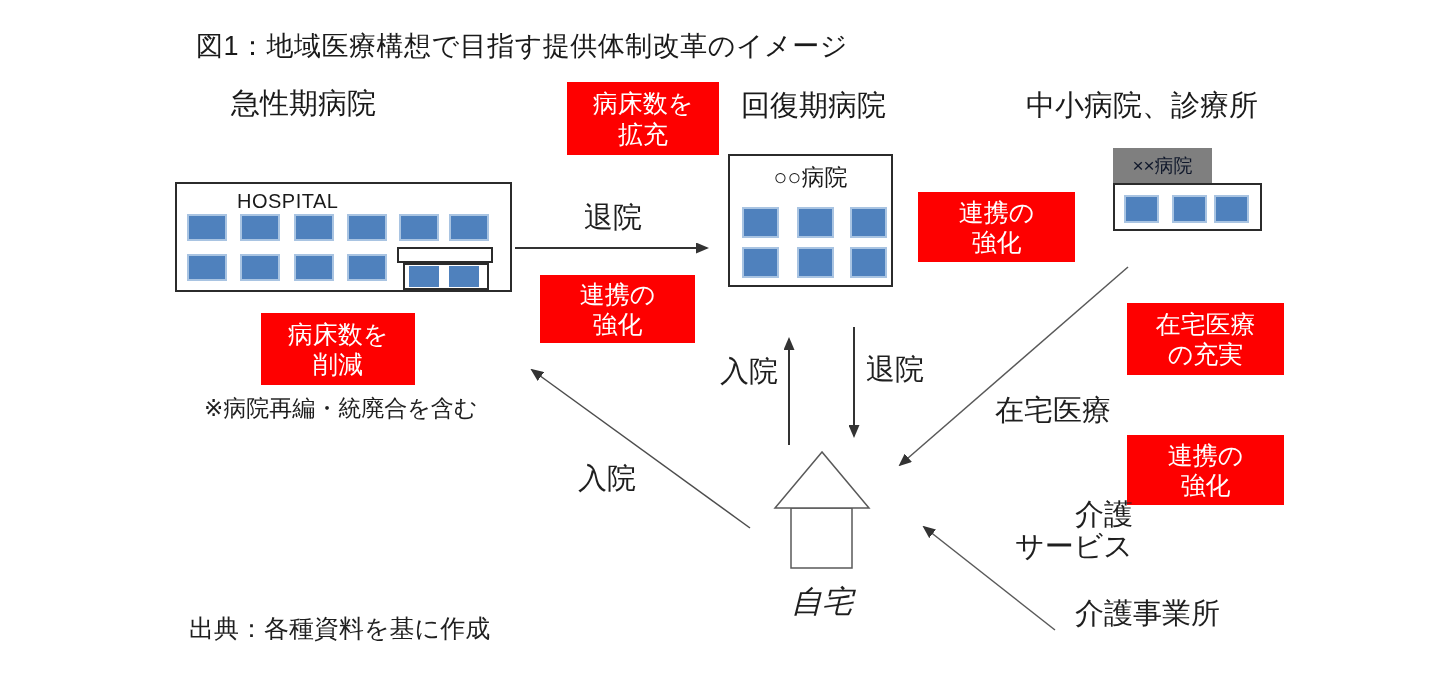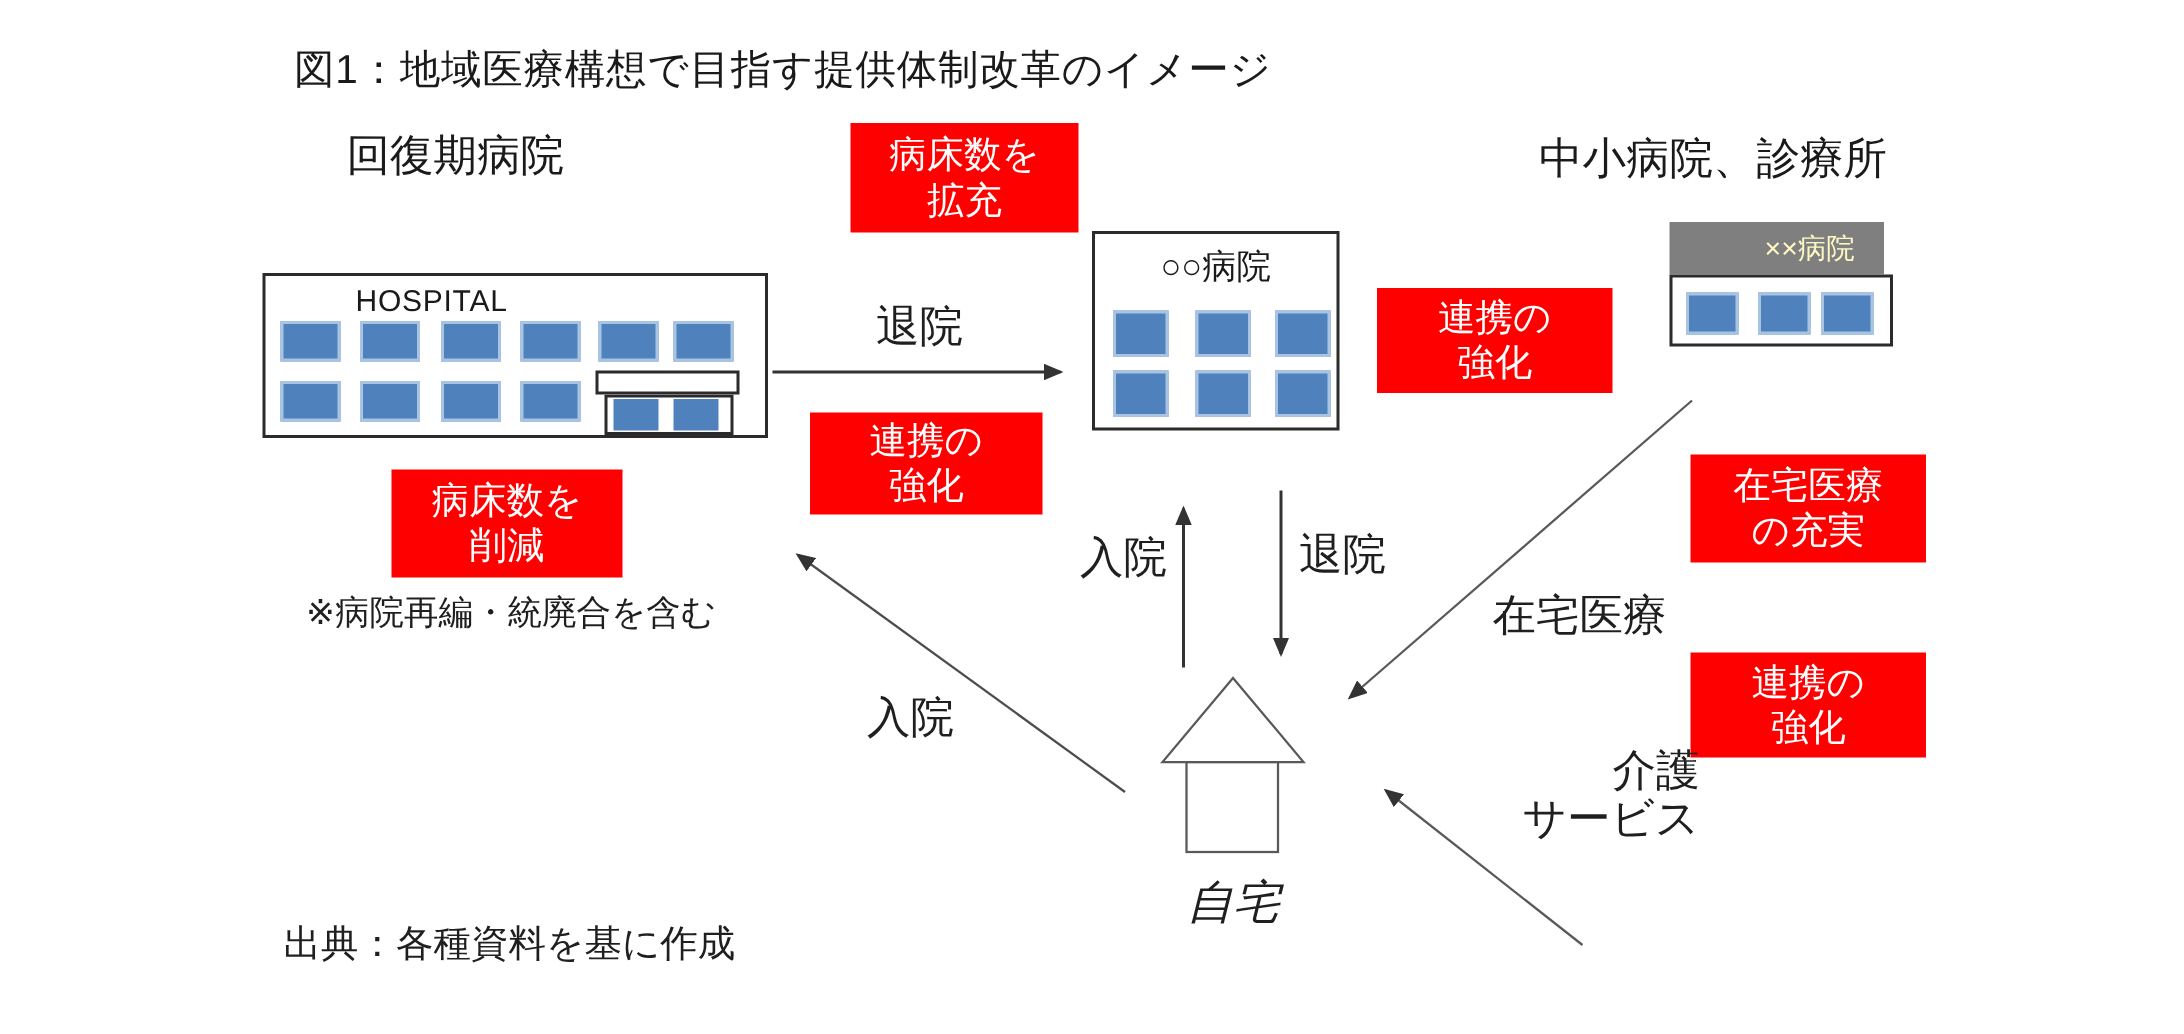--- a/index.html
+++ b/index.html
@@ -7,22 +7,22 @@
           font-family:"Liberation Sans","DejaVu Sans",sans-serif;color:#1a1a1a;}
   .overlay{position:absolute;left:0;top:0;width:1456px;height:689px;pointer-events:none;}
   .title{position:absolute;left:196px;top:28px;font-size:27px;font-weight:500;letter-spacing:0.5px;}
   .hdr{position:absolute;font-size:29px;font-weight:500;}
   .lbl{position:absolute;font-size:29px;white-space:pre-line;color:#1f1f1f;}
   .badge{position:absolute;background:#fe0000;color:#ffffff;display:flex;align-items:center;justify-content:center;
          text-align:center;font-size:25px;line-height:1.22;white-space:pre-line;}
   .building{position:absolute;background:#ffffff;border:2px solid #2b2b2b;box-sizing:border-box;}
   .win{position:absolute;background:#4f81bd;border:2px solid #a9c4e2;box-sizing:border-box;}
   .sign{position:absolute;color:#1a1a1a;}
-  .tab{position:absolute;background:#7f7f7f;color:#fef9c3;display:flex;align-items:center;justify-content:center;
-       font-size:19px;padding-left:44px;}
+  .tab{position:absolute;background:#7f7f7f;color:#0f172a;display:flex;align-items:center;justify-content:center;
+       font-size:19px;}
   .note{position:absolute;color:#1f1f1f;}
   .door{position:absolute;background:#4f81bd;}
 </style>
 </head>
 <body>
 
 <div class="canvas">
 
   <svg class="overlay" width="1456" height="689" viewBox="0 0 1456 689">
     <defs>
@@ -38,21 +38,22 @@
     <line x1="1055" y1="630" x2="924" y2="527" stroke="#595959" stroke-width="1.5" marker-end="url(#ah)"></line>
     <g>
       <rect x="791" y="508" width="61" height="60" fill="#ffffff" stroke="#595959" stroke-width="1.5"></rect>
       <polygon points="822,452 775,508 869,508" fill="#ffffff" stroke="#595959" stroke-width="1.5"></polygon>
     </g>
   </svg>
 
   <div class="title">図1：地域医療構想で目指す提供体制改革のイメージ</div>
   <div class="note" style="left:189px;top:612px;font-size:25px;">出典：各種資料を基に作成</div>
 
-  <div class="hdr" style="left:231px;top:84px;">回復期病院</div>
+  <div class="hdr" style="left:231px;top:84px;">急性期病院</div>
+  <div class="hdr" style="left:741px;top:86px;">回復期病院</div>
   <div class="hdr" style="left:1026px;top:86px;">中小病院、診療所</div>
 
   <div class="badge" style="left:567px;top:82px;width:152px;height:73px;">病床数を
 拡充</div>
   <div class="badge" style="left:540px;top:275px;width:155px;height:68px;">連携の
 強化</div>
   <div class="badge" style="left:261px;top:313px;width:154px;height:72px;">病床数を
 削減</div>
   <div class="badge" style="left:918px;top:192px;width:157px;height:70px;">連携の
 強化</div>
@@ -97,18 +98,19 @@
     <div class="win" style="left:99px;top:10px;width:35px;height:28px;"></div>
   </div>
 
   <div class="lbl" style="left:584px;top:198px;">退院</div>
   <div class="lbl" style="left:720px;top:352px;">入院</div>
   <div class="lbl" style="left:866px;top:350px;">退院</div>
   <div class="lbl" style="left:578px;top:459px;">入院</div>
   <div class="lbl" style="left:995px;top:391px;">在宅医療</div>
   <div class="lbl" style="left:983px;top:499px;width:150px;text-align:right;line-height:1.1;">介護
 サービス</div>
+  <div class="lbl" style="left:1075px;top:594px;">介護事業所</div>
 
   <div class="lbl" style="left:791px;top:581px;font-size:31px;font-style:italic;">自宅</div>
 
   <div class="note" style="left:204px;top:393px;font-size:23px;">※病院再編・統廃合を含む</div>
 
 </div>
 
 </body></html>

